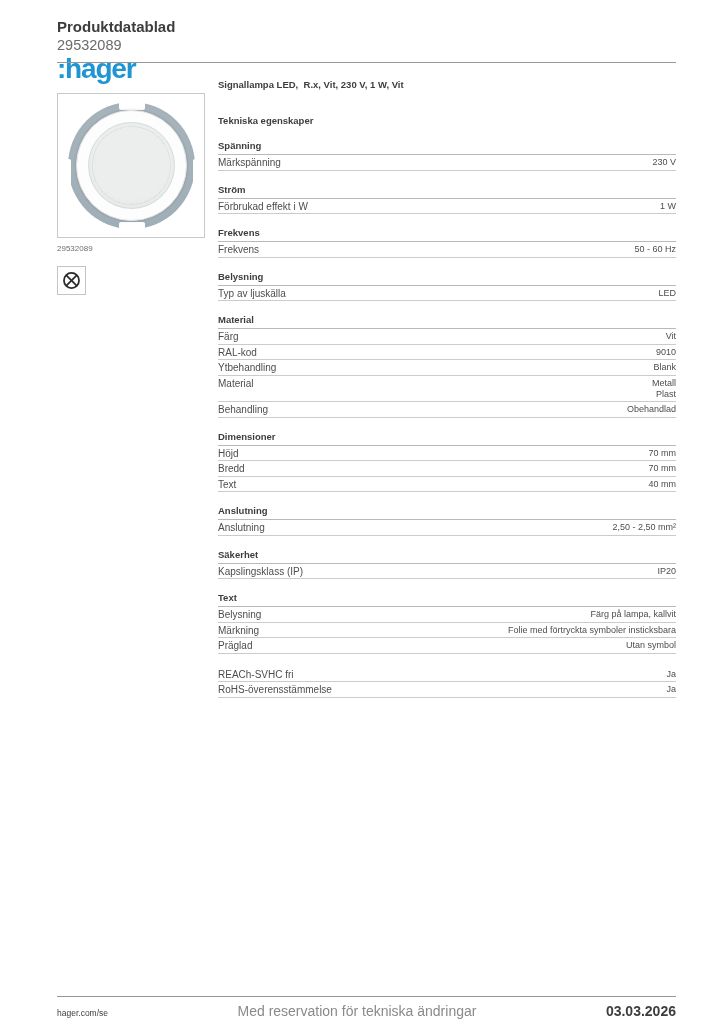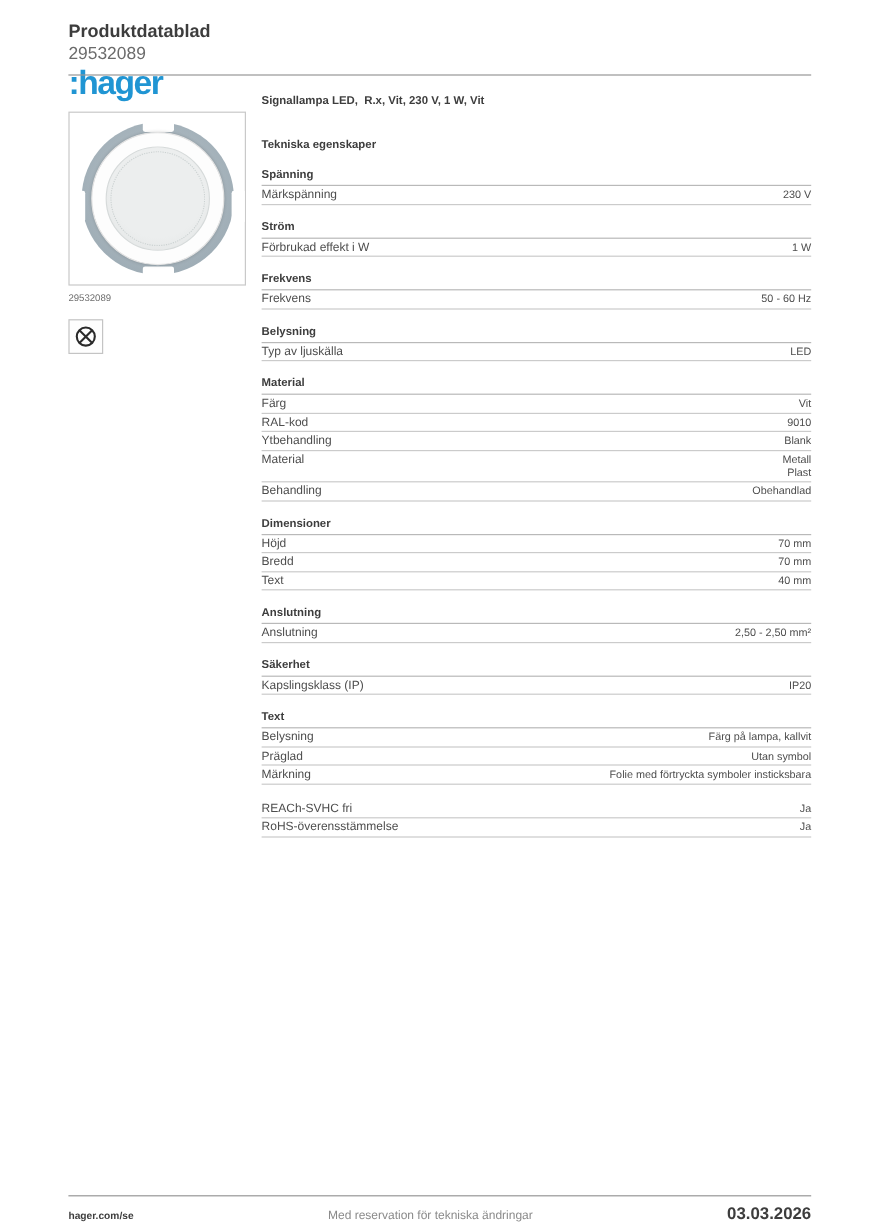--- a/index.html
+++ b/index.html
@@ -164,22 +164,22 @@
   
   .footer {
     position: absolute;
     left: 57px; right: 48px; top: 996px;
     border-top: 1.5px solid #979797;
     padding-top: 6px;
     display: flex;
     justify-content: space-between;
     align-items: baseline;
   }
-  .footer-left  { font-size: 8.5px; font-weight: bold; color: #3d3d3d; }
-  .footer-center{ font-size: 10px; color: #8a8a8a; }
+  .footer-left  { font-size: 8.5px; font-weight: normal; color: #3d3d3d; }
+  .footer-center{ font-size: 14px; color: #8a8a8a; }
   .footer-right { font-size: 14px; font-weight: bold; color: #3d3d3d; }
 </style>
 </head>
 <body>
 
 <div class="page">
 
   <div class="header">
     <div>
       <div class="header-title">Produktdatablad</div>
@@ -303,26 +303,26 @@
       </div>
     </section>
 
     <section class="tech-section">
       <h3 class="section-title">Text</h3>
       <div class="spec-row">
         <span class="spec-label">Belysning</span>
         <span class="spec-value">Färg på lampa, kallvit</span>
       </div>
       <div class="spec-row">
+        <span class="spec-label">Märkning</span>
+        <span class="spec-value">Folie med förtryckta symboler insticksbara</span>
+      </div>
+      <div class="spec-row">
         <span class="spec-label">Präglad</span>
         <span class="spec-value">Utan symbol</span>
-      </div>
-      <div class="spec-row">
-        <span class="spec-label">Märkning</span>
-        <span class="spec-value">Folie med förtryckta symboler insticksbara</span>
       </div>
     </section>
 
     <section class="tech-section">
       <div class="spec-row">
         <span class="spec-label">REACh-SVHC fri</span>
         <span class="spec-value">Ja</span>
       </div>
       <div class="spec-row">
         <span class="spec-label">RoHS-överensstämmelse</span>

